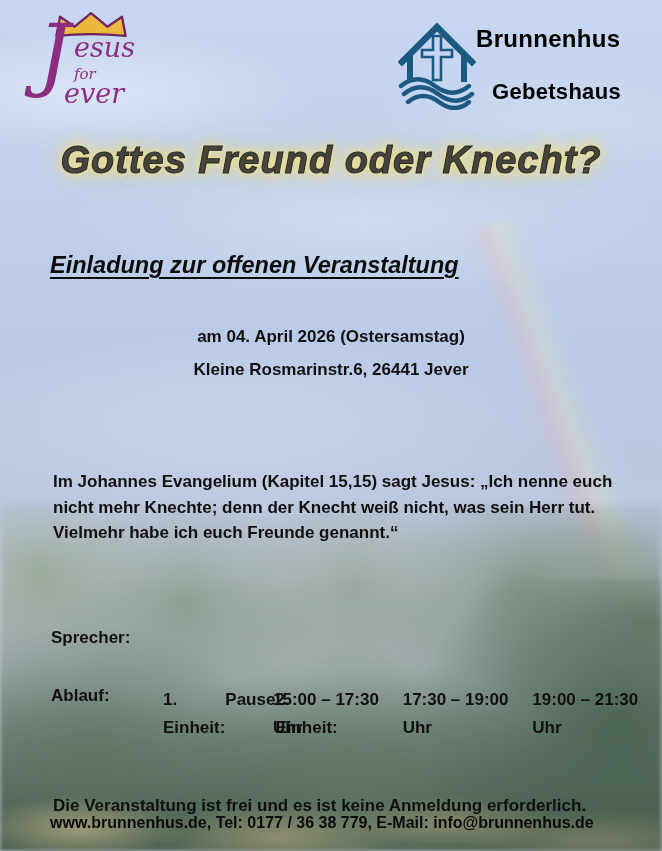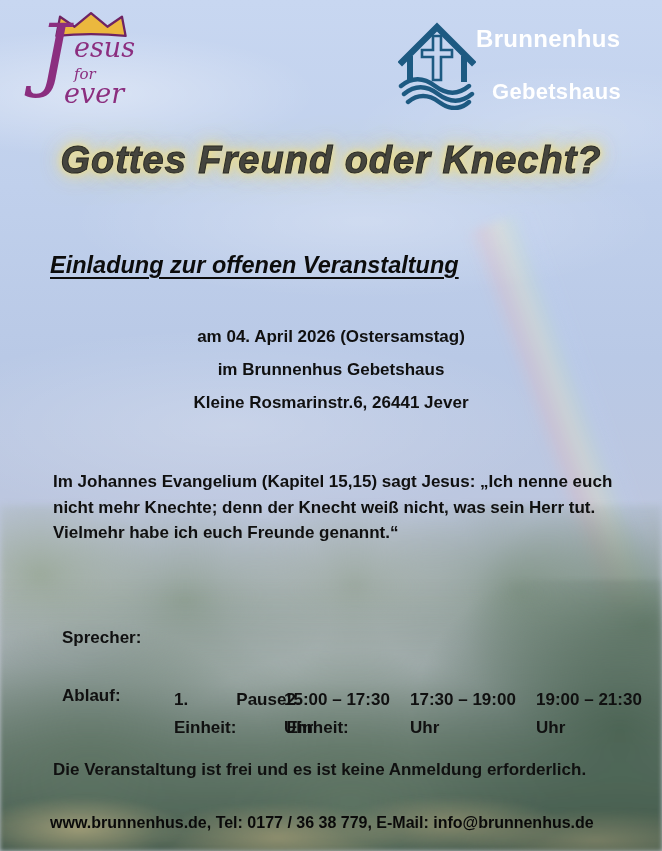--- a/index.html
+++ b/index.html
@@ -63,28 +63,28 @@
     color:#45453e;-webkit-text-stroke:1px #2b2b24;
     text-shadow:0 0 6px #eedf8e,0 0 12px #ecdc8a,0 0 20px rgba(236,220,138,.85),0 0 30px rgba(236,220,138,.6);}
   .invitation{position:absolute;left:50px;top:252px;
     font-style:italic;font-weight:bold;font-size:23.5px;color:#0c0c0c;
     text-decoration:underline;text-underline-offset:4px;}
   .event{position:absolute;left:0;right:0;top:320px;text-align:center;
     font-weight:bold;font-size:17px;line-height:33px;color:#101010;}
   .para{position:absolute;left:53px;font-weight:bold;font-size:17px;line-height:25.5px;color:#101010;}
   .quote{top:449px;width:572px;margin-top:20px;}
   .questions{top:528px;width:590px;}
-  .cols{position:absolute;left:62px;font-weight:bold;font-size:17px;color:#101010;display:flex;}
+  .cols{position:absolute;left:51px;font-weight:bold;font-size:17px;color:#101010;display:flex;}
   .speaker{top:624px;line-height:27px;}
   .schedule{top:686px;}
   .c1{width:112px;flex:0 0 auto;}
   .c2{width:110px;flex:0 0 auto;}
   .sched-grid{display:flex;line-height:27.5px;}
   .sched-col{display:flex;flex-direction:row;}
-  .note{position:absolute;left:53px;top:760px;font-weight:bold;font-size:17px;color:#101010;}
+  .note{position:absolute;left:53px;top:796px;font-weight:bold;font-size:17px;color:#101010;}
   .footer{position:absolute;left:50px;top:814px;font-weight:bold;font-size:16px;color:#0a0a0a;}
 </style>
 </head>
 <body>
 
 <div class="page">
 
   <div class="sky"></div>
   <div class="clouds"></div>
   <div class="rainbow"></div>
@@ -95,42 +95,41 @@
   <div class="logo-jfj" style="color:#8b2e7f;">
     <svg class="crown" width="82" height="28" viewBox="0 0 90 30">
       <path d="M7 28 L11 7 L27 18 L45 3 L63 18 L79 7 L83 28 Q45 24 7 28 Z" fill="#ebb83e" stroke="#6e2363" stroke-width="2.5" stroke-linejoin="round"></path>
     </svg>
     <span class="bigj">J</span>
     <span class="esus">esus</span>
     <span class="for">for</span>
     <span class="ever">ever</span>
   </div>
 
-  <div class="logo-bh" style="color:#ffffff;">
+  <div class="logo-bh" style="color:#000000;">
     <svg class="mark" width="78" height="90" viewBox="0 0 78 90">
       <path d="M4 42 L39 7 L74 42" fill="none" stroke="#1d5a82" stroke-width="6.5" stroke-linecap="square" stroke-linejoin="miter"></path>
       <path d="M12 36 L12 62 M66 36 L66 62" fill="none" stroke="#1d5a82" stroke-width="6"></path>
       <path d="M35 16 h8 v14 h11 v7 h-11 v23 h-8 V37 h-11 v-7 h11 z" fill="none" stroke="#1d5a82" stroke-width="2.6"></path>
       <path d="M3 66 c 11 -9 22 -9 34 0 c 12 9 23 9 34 0" fill="none" stroke="#1d5a82" stroke-width="4.4" stroke-linecap="round"></path>
       <path d="M6 74 c 11 -9 22 -9 34 0 c 12 9 23 9 34 0" fill="none" stroke="#1d5a82" stroke-width="4.4" stroke-linecap="round"></path>
       <path d="M10 82 c 10 -8 20 -8 31 0 c 11 8 21 8 30 0" fill="none" stroke="#1d5a82" stroke-width="4.4" stroke-linecap="round"></path>
     </svg>
     <div class="words">
       <div class="l1">Brunnenhus</div>
       <div class="l2">Gebetshaus</div>
     </div>
   </div>
 
   <div class="title">Gottes Freund oder Knecht?</div>
 
   <div class="invitation">Einladung zur offenen Veranstaltung</div>
 
   <div class="event">
     <div>am 04. April 2026 (Ostersamstag)</div>
-    <div>im Brunnenhus Gebetshaus</div>
     <div>Kleine Rosmarinstr.6, 26441 Jever</div>
   </div>
 
   <div class="para quote">Im Johannes Evangelium (Kapitel 15,15) sagt Jesus: „Ich nenne euch nicht mehr Knechte; denn der Knecht weiß nicht, was sein Herr tut. Vielmehr habe ich euch Freunde genannt.“</div>
 
   <div class="cols speaker">
     <div class="c1">Sprecher:</div>
   </div>
 
   <div class="cols schedule">

